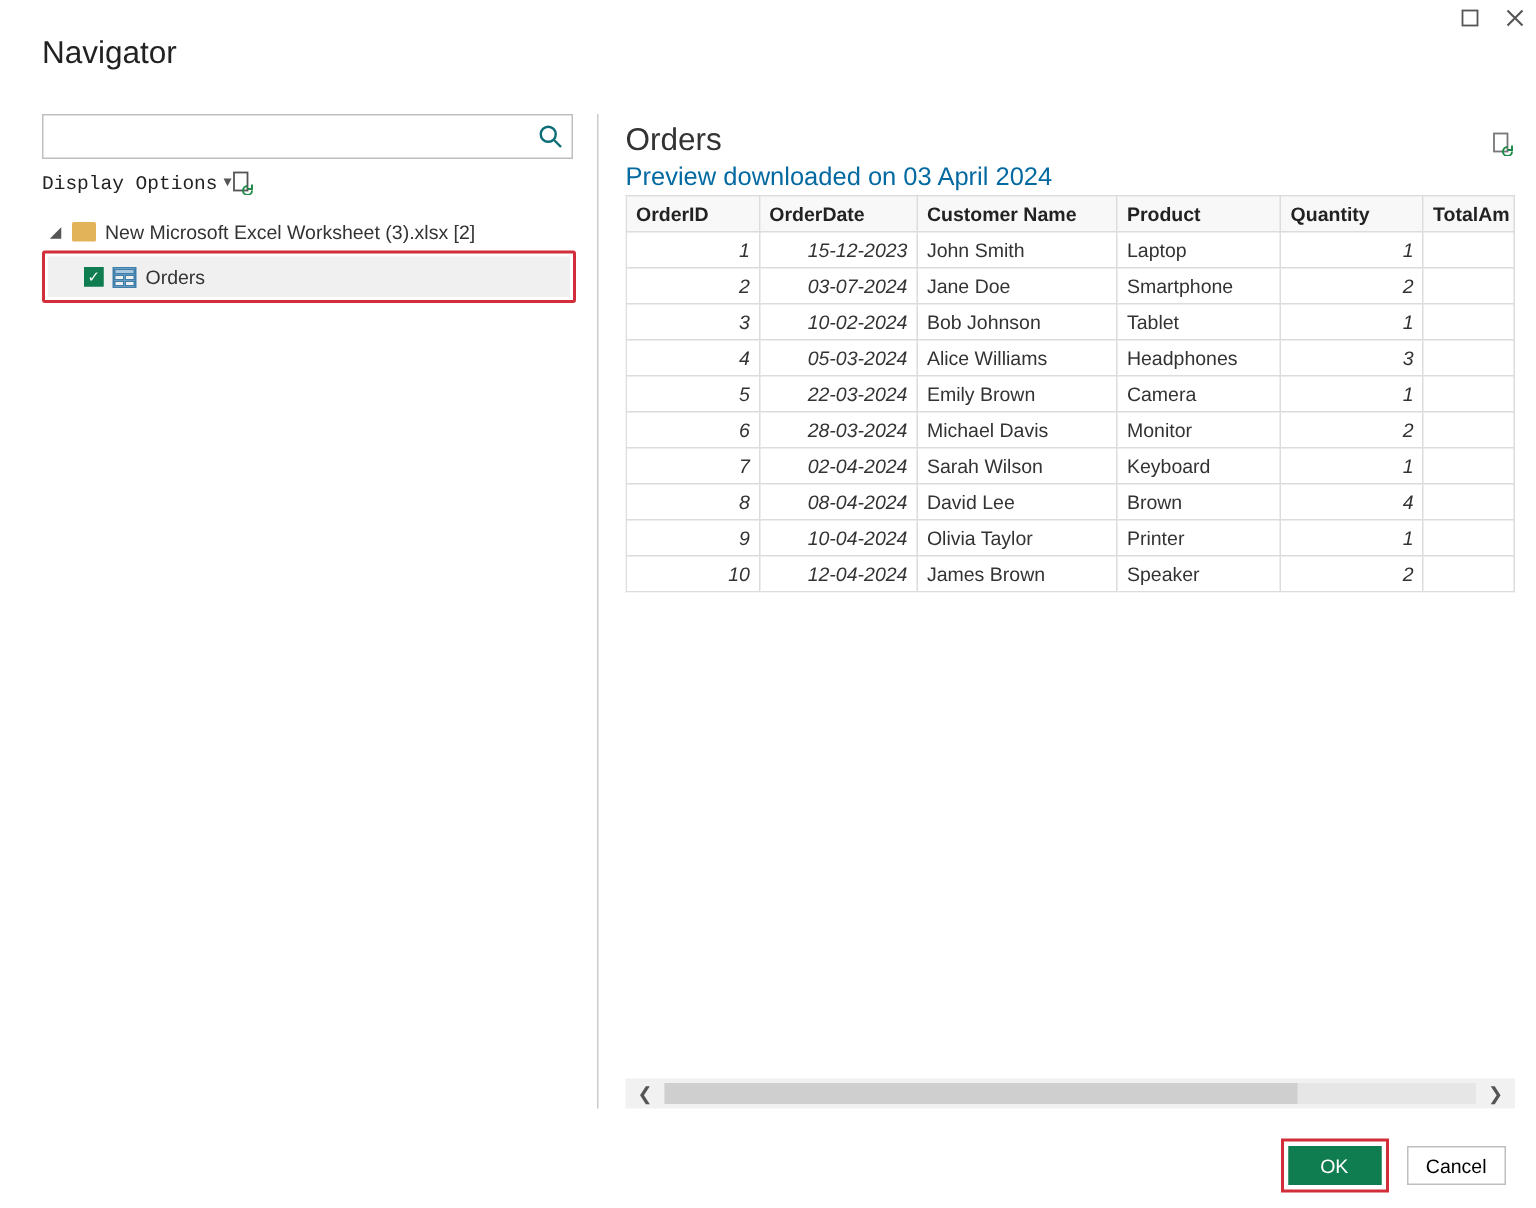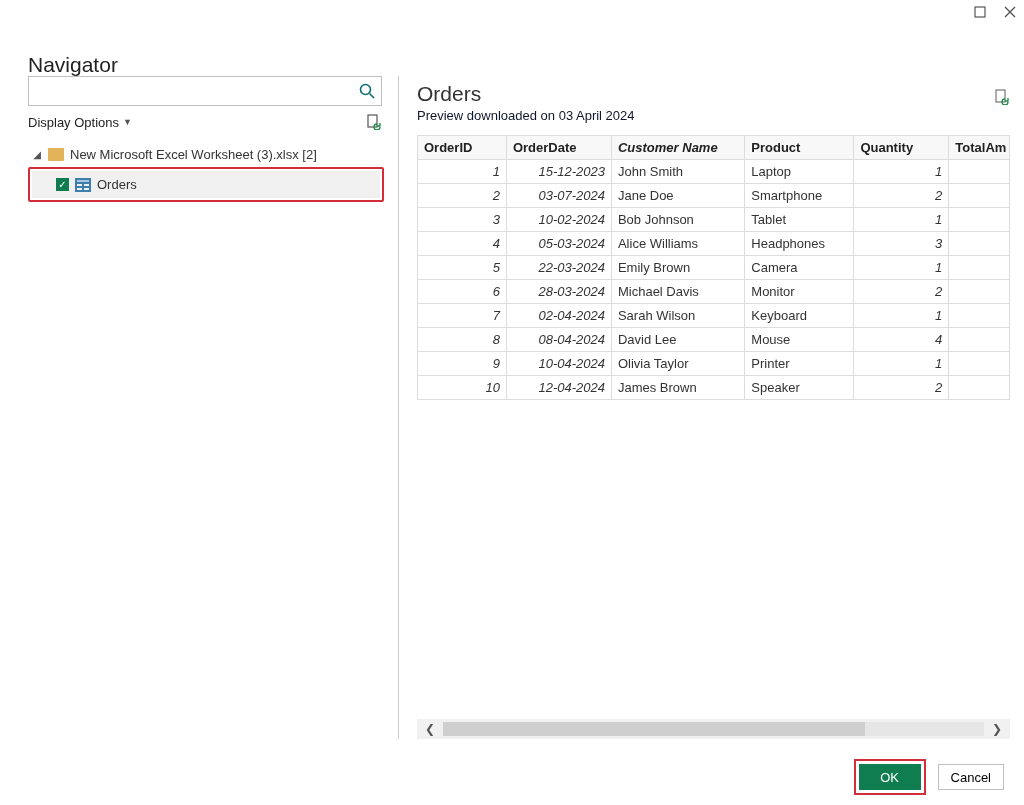--- a/index.html
+++ b/index.html
@@ -21,21 +21,20 @@
     gap: 14px;
   }
   .tb-btn {
     width: 16px; height: 16px;
     display: flex; align-items: center; justify-content: center;
     color: #555;
     cursor: pointer;
   }
   .header {
     padding: 24px 28px 8px 28px;
-    margin-top: 29px;
   }
   .header h1 {
     font-size: 21px;
     font-weight: 400;
     margin: 0;
     color: #222;
   }
   .main {
     display: flex;
     position: absolute;
@@ -77,23 +76,23 @@
   }
   .search-icon {
     position: absolute;
     left: 330px; top: 6px;
     width: 18px; height: 18px;
     color: #0a6c74;
   }
   .opts-row {
     display: flex;
     align-items: center;
-    justify-content: space-between;
     width: 354px;
     margin-bottom: 8px;
+    font-family: Liberation Mono, monospace;
   }
   .display-opts {
     font-size: 13px;
     color: #222;
     display: flex;
     align-items: center;
     gap: 4px;
     cursor: pointer;
   }
   .caret {
@@ -175,23 +174,23 @@
   .preview-title {
     font-size: 21px;
     font-weight: 300;
     color: #333;
     margin: 6px 0 2px 0;
     display:flex;
     justify-content: space-between;
     align-items: center;
   }
   .preview-sub {
-    font-size: 13px;
-    color: #0f172a;
-    margin-bottom: 12px;
+    font-size: 17px;
+    color: #0369a1;
+    margin-bottom: 2px;
   }
   .grid-wrap {
     overflow: hidden;
     border-collapse: collapse;
   }
   table.grid {
     border-collapse: collapse;
     font-size: 13px;
     width: 100%;
     table-layout: fixed;
@@ -208,21 +207,21 @@
     font-weight: 600;
     color: #222;
   }
   table.grid td.num {
     text-align: right;
     font-style: italic;
     color: #333;
   }
   .col-id { width: 88px; }
   .col-date { width: 104px; }
-  .col-name { width: 132px; font-style: italic; }
+  .col-name { width: 132px; }
   .col-prod { width: 108px; }
   .col-qty { width: 94px; }
   .col-amt { width: 60px; }
   .hscroll {
     margin-top: auto;
     height: 20px;
     background: #f1f1f1;
     display: flex;
     align-items: center;
     margin-bottom: 6px;
@@ -424,21 +423,21 @@
               <td class="num">02-04-2024</td>
               <td>Sarah Wilson</td>
               <td>Keyboard</td>
               <td class="num">1</td>
               <td></td>
             </tr>
             <tr>
               <td class="num">8</td>
               <td class="num">08-04-2024</td>
               <td>David Lee</td>
-              <td>Mouse</td>
+              <td>Brown</td>
               <td class="num">4</td>
               <td></td>
             </tr>
             <tr>
               <td class="num">9</td>
               <td class="num">10-04-2024</td>
               <td>Olivia Taylor</td>
               <td>Printer</td>
               <td class="num">1</td>
               <td></td>

